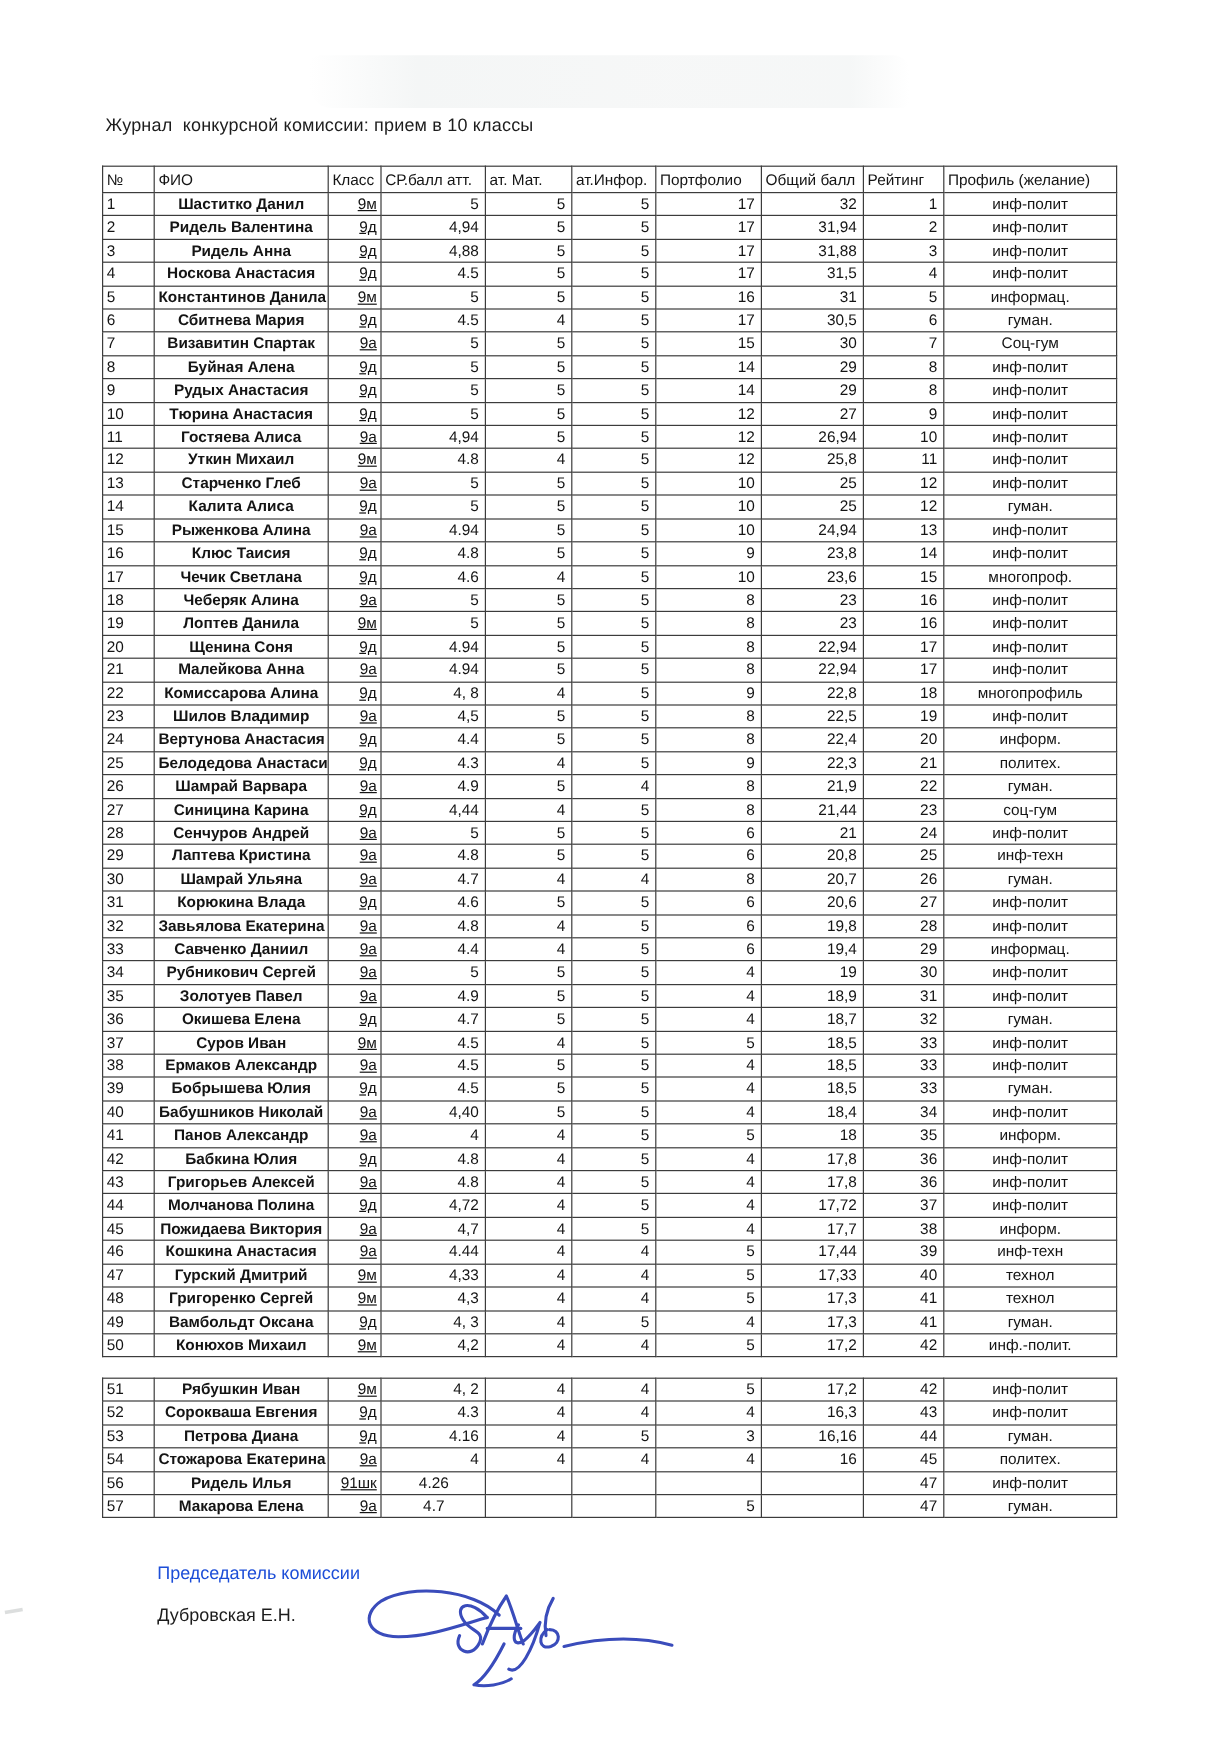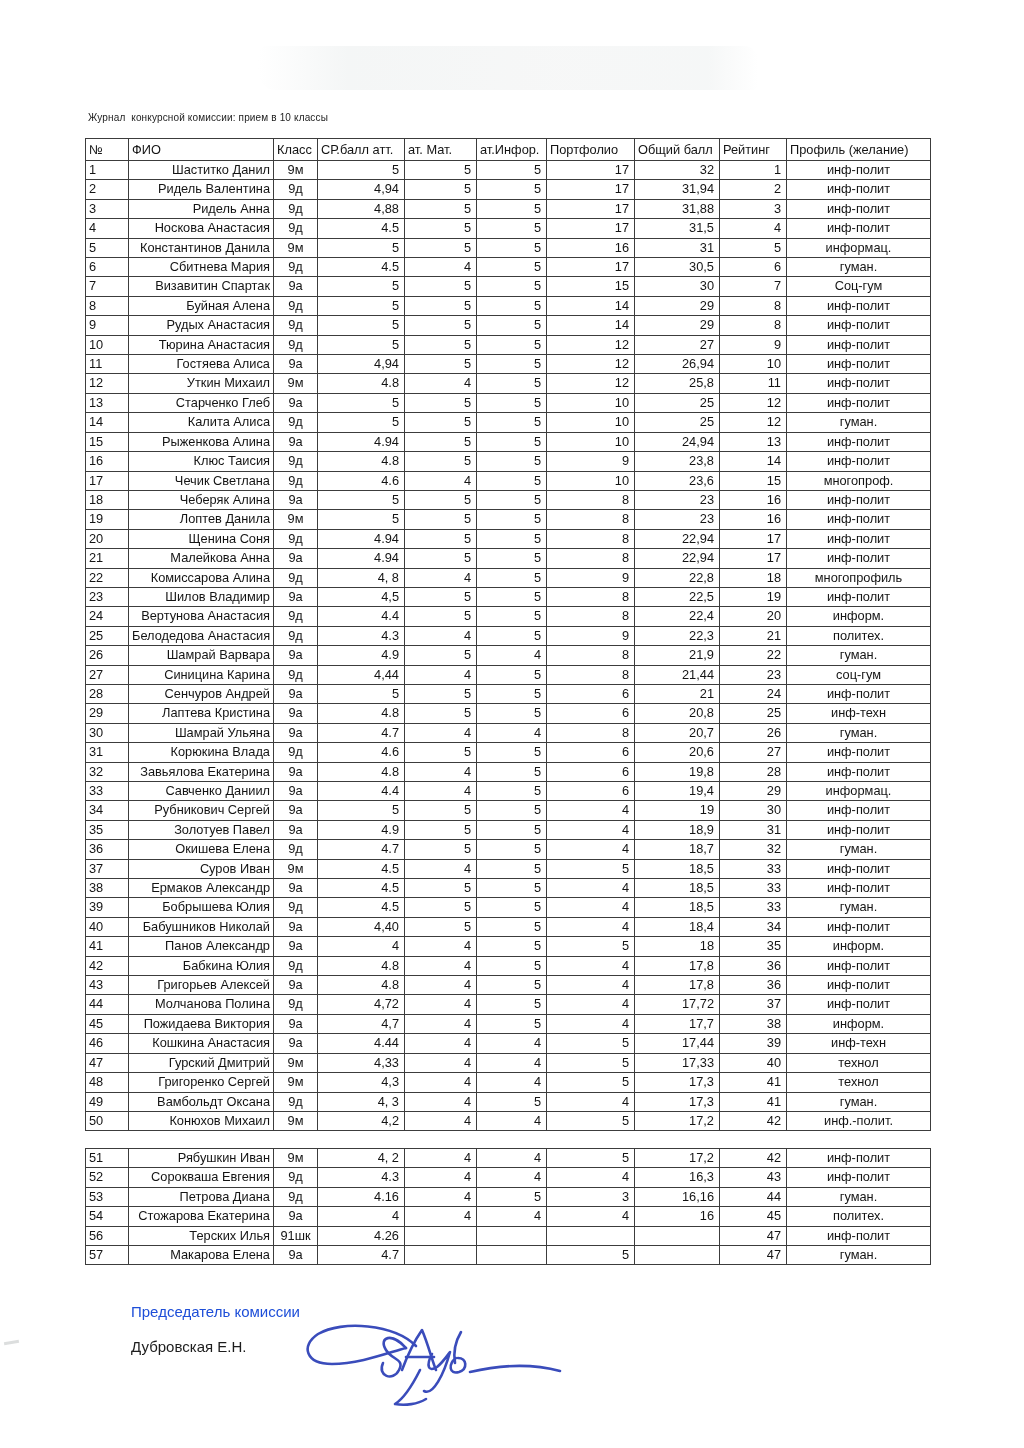--- a/index.html
+++ b/index.html
@@ -16,48 +16,47 @@
     border-radius:8px 14px 6px 18px;
     pointer-events:none;
   }
   .scan-dash-left{
     position:absolute;left:4px;top:1341px;width:15px;height:3px;
     background:#c9cccc;opacity:.65;transform:rotate(-10deg);
     pointer-events:none;
   }
   .doc-title{
     position:absolute;left:88px;top:96px;
-    font-size:10px;color:#1d1d1d;letter-spacing:.15px;
+    font-size:15px;color:#1d1d1d;letter-spacing:.15px;
     white-space:pre;
-    margin-top:16px;
   }
   table.reg{
     position:absolute;left:85px;
     width:845px;
     border-collapse:collapse;table-layout:fixed;
   }
   #table-main{top:138px;}
   #table-extra{top:1148px;padding-left:20px;}
   th,td{
     border:1px solid #3c3c3c;
     font-size:12.8px;color:#141414;
     padding:0 3px;
     overflow:hidden;white-space:nowrap;
     height:18.4px;line-height:18.4px;
     box-sizing:border-box;
     font-weight:normal;
   }
   thead th{height:21px;line-height:21px;text-align:left;}
   td:nth-child(1){text-align:left;}
-  td:nth-child(2){text-align:right;}
-  td:nth-child(3){text-align:center;}
+  td:nth-child(2){text-align:center;font-weight:bold;}
+  td:nth-child(3){text-align:right;text-decoration:underline;}
   td:nth-child(4),td:nth-child(5),td:nth-child(6),
   td:nth-child(7),td:nth-child(8),td:nth-child(9){text-align:right;padding-right:5px;}
   td:nth-child(10){text-align:center;margin-top:28px;}
-  td.left{text-align:right;padding-left:6px;}
+  td.left{text-align:center;padding-left:6px;}
   .footer-role{
     position:absolute;left:131px;top:1303px;
     font-size:15px;color:#1d4ed8;
   }
   .footer-name{
     position:absolute;left:131px;top:1338px;
     font-size:15px;color:#1d1d1d;
   }
   .signature{
     position:absolute;left:298px;top:1318px;
@@ -761,21 +760,21 @@
           <td>4</td>
           <td>4</td>
           <td>4</td>
           <td>4</td>
           <td>16</td>
           <td>45</td>
           <td>политех.</td>
         </tr>
         <tr>
           <td>56</td>
-          <td>Терских Илья</td>
+          <td>Ридель Илья</td>
           <td>91шк</td>
           <td class="left">4.26</td>
           <td></td>
           <td></td>
           <td></td>
           <td></td>
           <td>47</td>
           <td>инф-полит</td>
         </tr>
         <tr>

